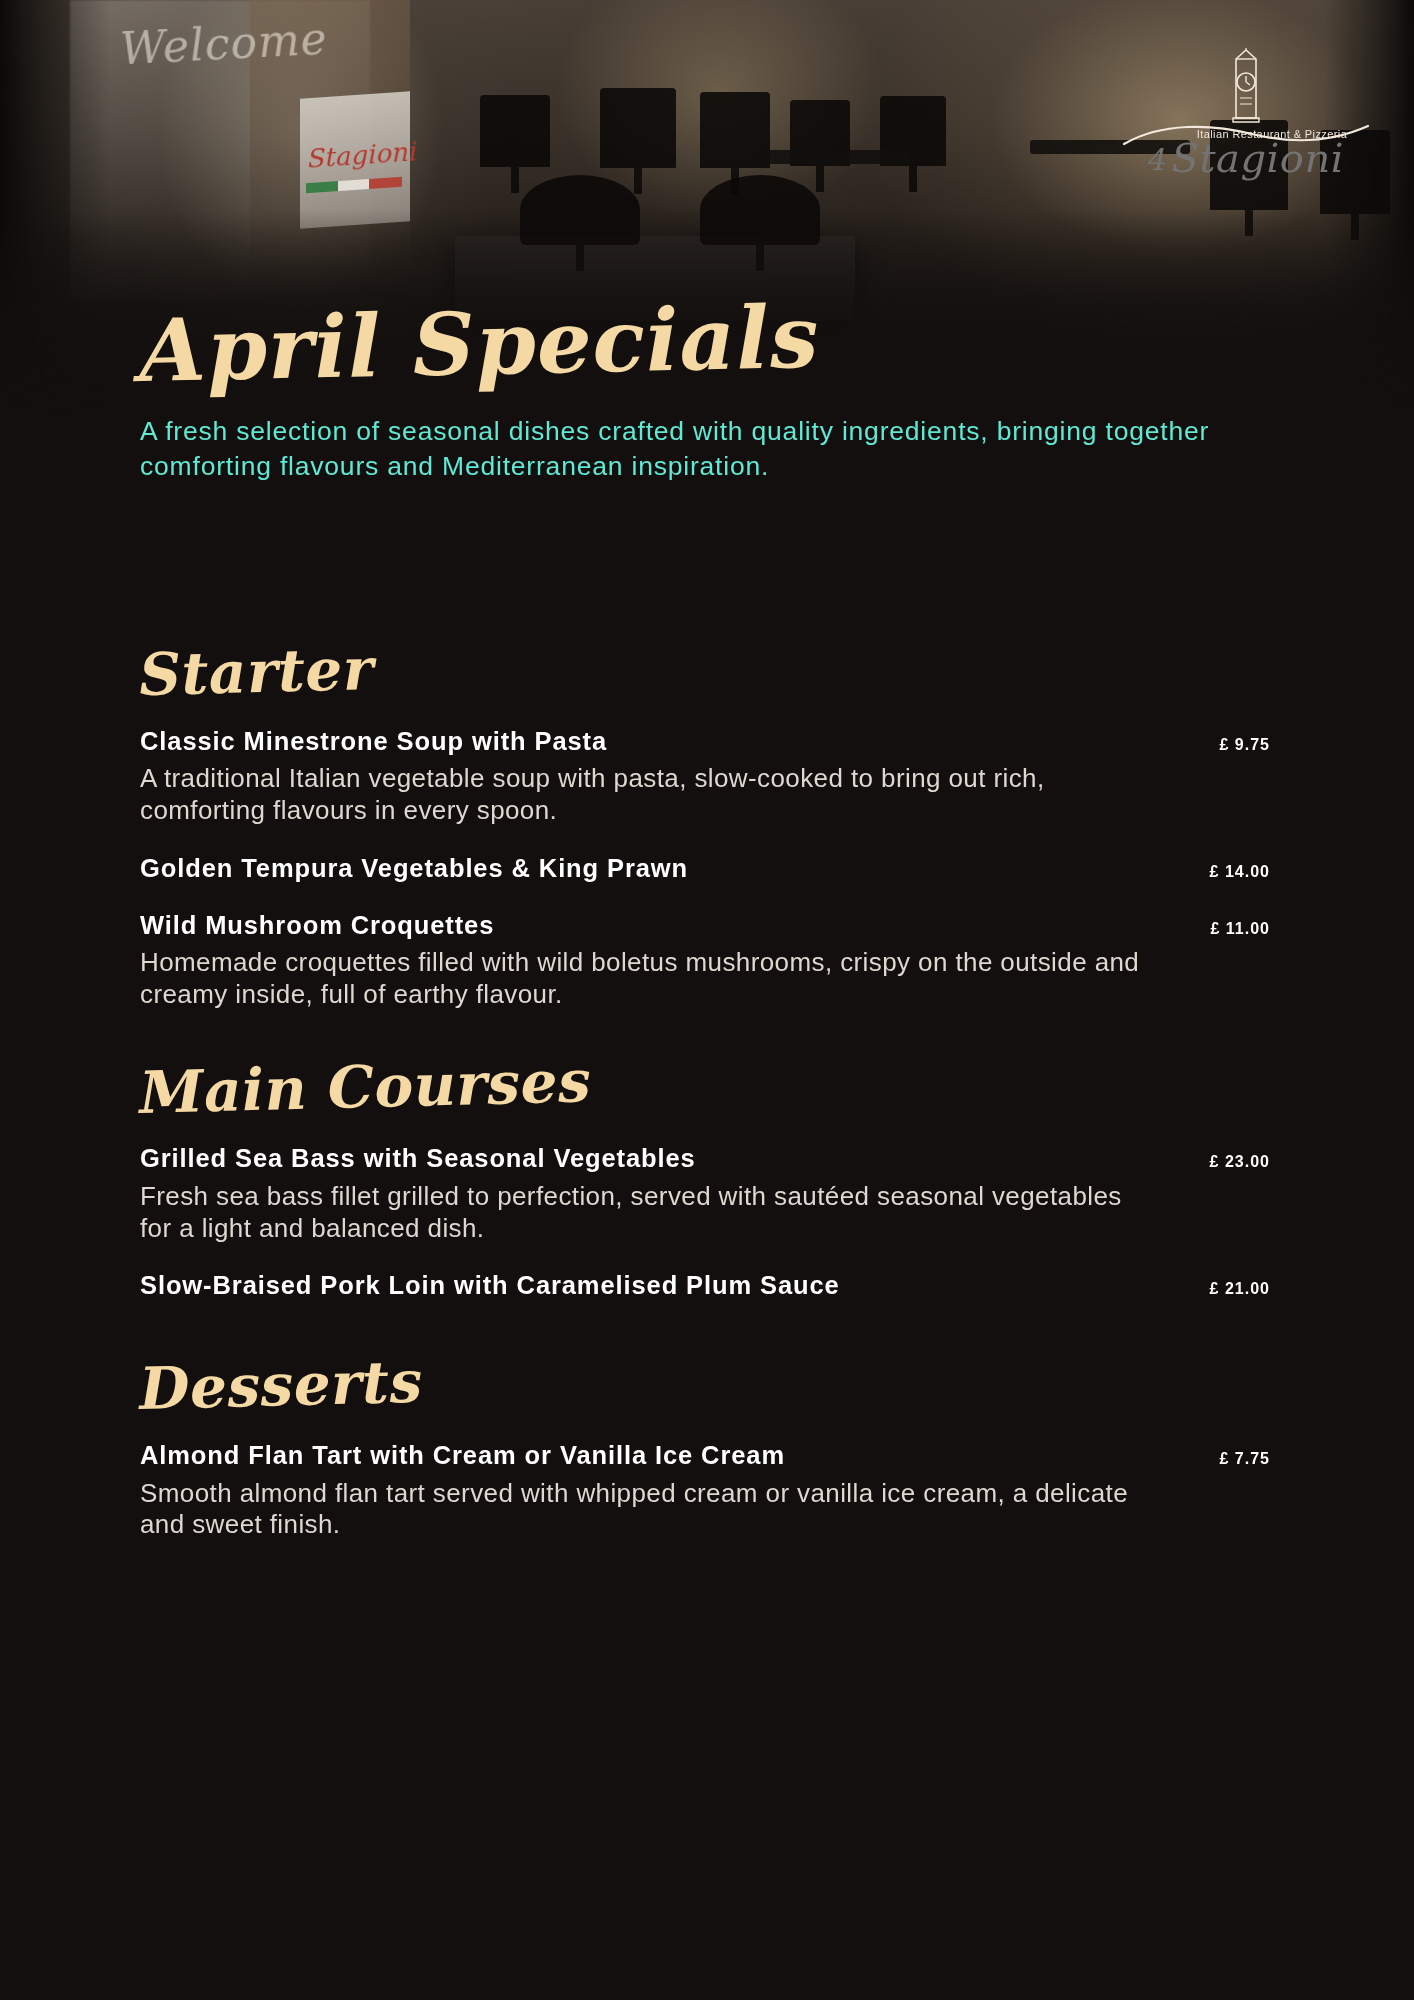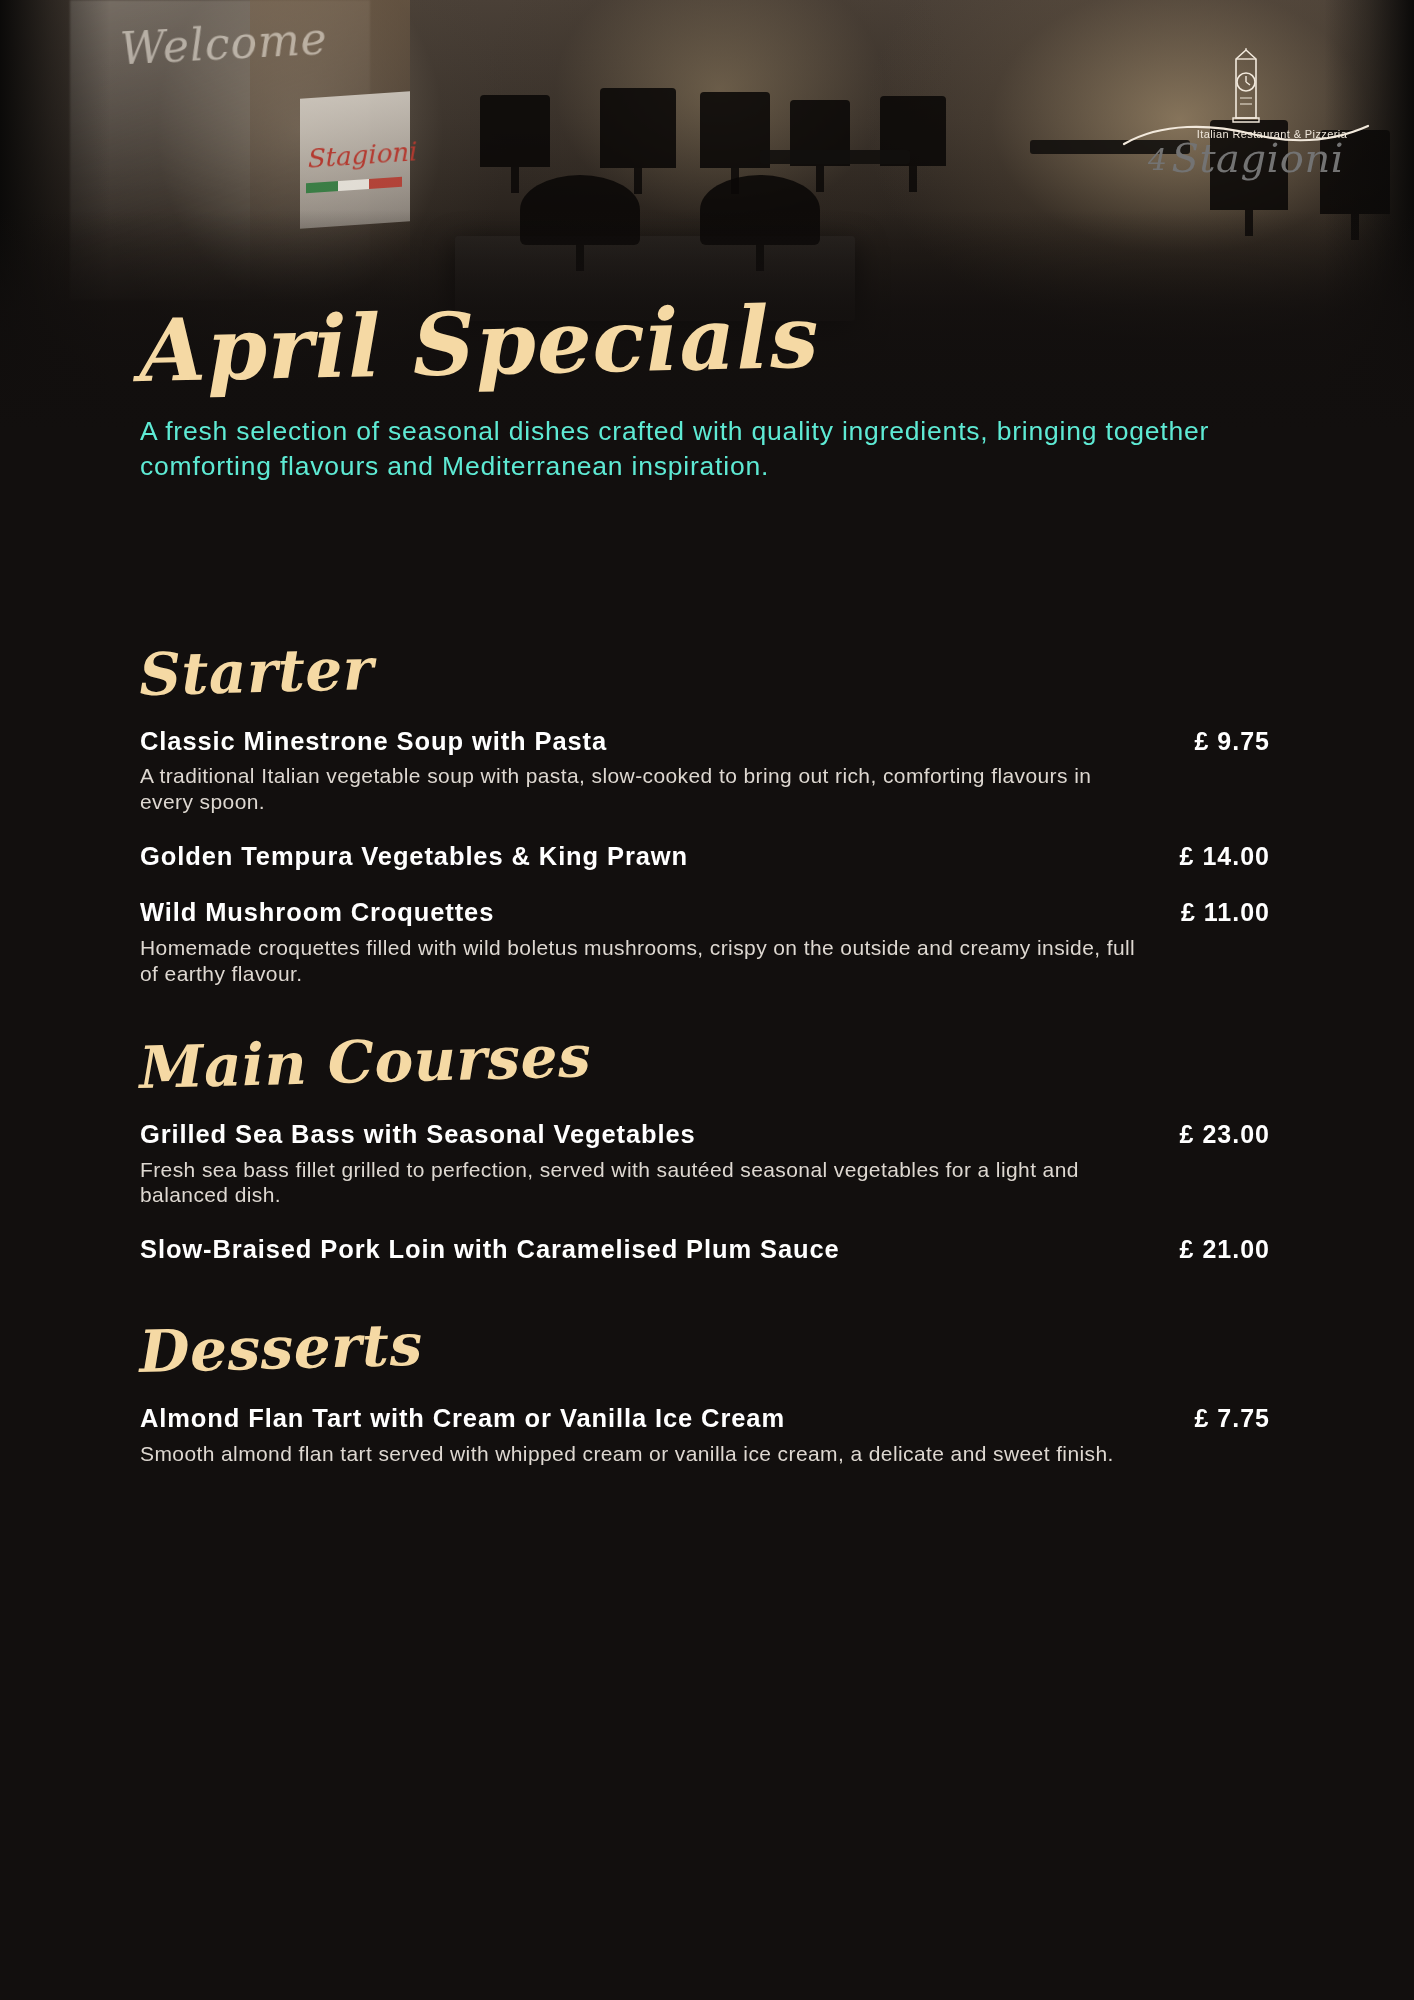--- a/index.html
+++ b/index.html
@@ -222,31 +222,31 @@
     gap: 37px;
   }
   .item-name {
     font-size: 25.5px;
     font-weight: bold;
     color: #ffffff;
     letter-spacing: 0.9px;
     line-height: 1.2;
   }
   .item-price {
-    font-size: 25px;
+    font-size: 16px;
     font-weight: bold;
     color: #ffffff;
     letter-spacing: 1px;
     white-space: nowrap;
     min-width: 130px;
     text-align: right;
   }
   .item-desc {
     margin-top: 7px;
-    font-size: 21px;
+    font-size: 26px;
     line-height: 1.22;
     color: #ded8d1;
     letter-spacing: 0.4px;
     max-width: 1000px;
   }
 
   
   #section-0 { margin-bottom: 52px; }
   #section-1 { margin-bottom: 58px; }
 </style>

